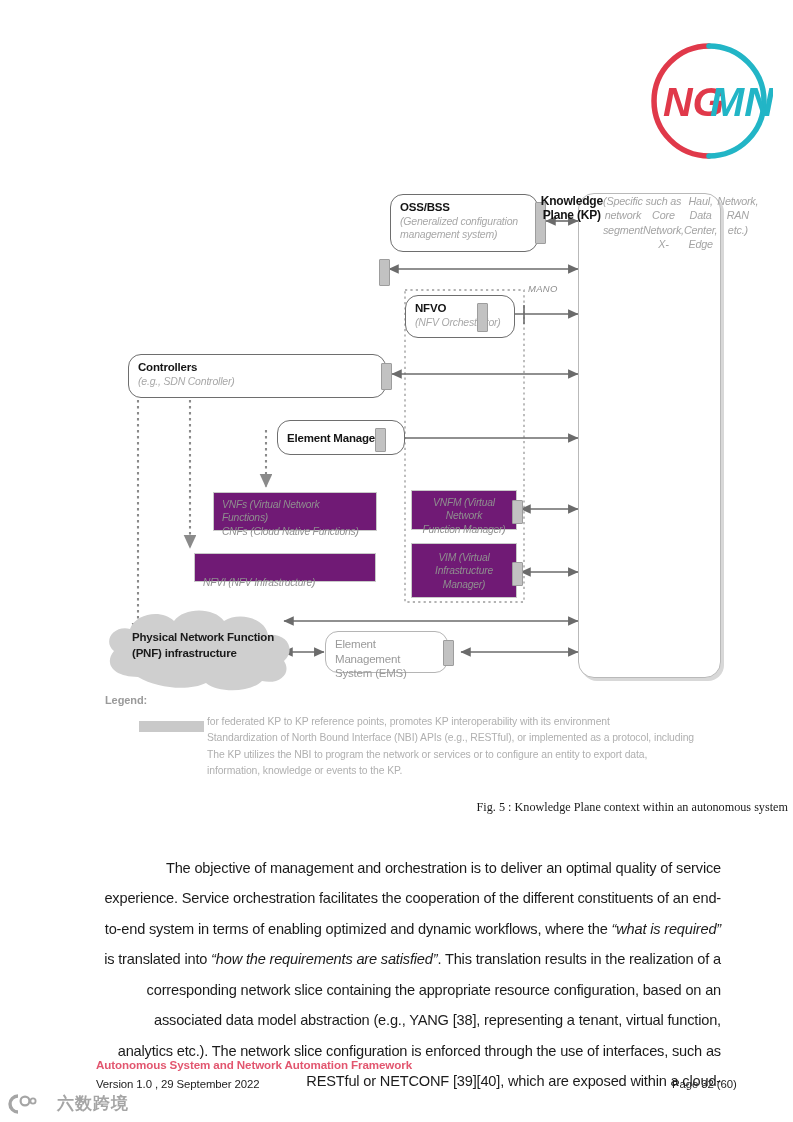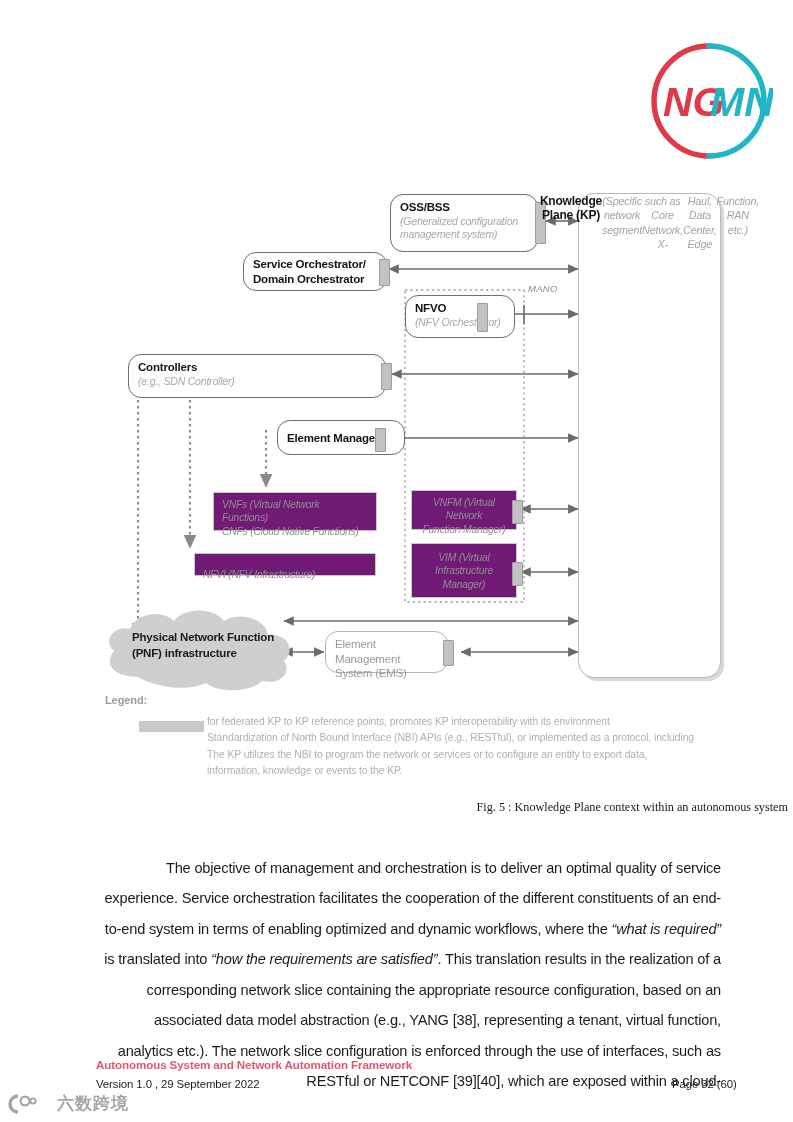--- a/index.html
+++ b/index.html
@@ -246,24 +246,20 @@
     <line x1="266" y1="250" x2="266" y2="307" stroke="#8a8a8a" stroke-width="2.1" stroke-dasharray="2.4,3.6" marker-end="url(#ahd)"></line>
   </svg>
 
   <div class="dbox" id="b-oss" style="left:390px; top:14px; width:148px; height:58px;">
     <div class="t">OSS/BSS</div>
     <div class="s">(Generalized configuration</div>
     <div class="s">management system)</div>
   </div>
   <div class="tab" style="left:535px; top:22px; height:40px;"></div>
 
-  <div class="dbox" id="b-so" style="left:243px; top:72px; width:144px; height:39px; padding-top:4px;">
-    <div class="t">Service Orchestrator/</div>
-    <div class="t">Domain Orchestrator</div>
-  </div>
   <div class="tab" style="left:379px; top:79px; height:25px;"></div>
 
   <div class="dbox" id="b-nfvo" style="left:405px; top:115px; width:110px; height:43px;">
     <div class="t">NFVO</div>
     <div class="s">(NFV Orchestrator)</div>
   </div>
   <div class="tab" style="left:477px; top:123px; height:27px;"></div>
 
   <div class="mano-label" style="left:528px; top:103px;">MANO</div>
 
@@ -276,21 +272,21 @@
   <div class="dbox" id="b-em" style="left:253px; top:240px; width:128px; height:35px; display:flex; align-items:center;margin-left:24px;">
     <div class="t">Element Manager</div>
   </div>
   <div class="tab" style="left:375px; top:248px; height:22px;"></div>
 
   <div class="rbox" id="b-vnf" style="left:213px; top:312px; width:164px; height:39px;">
     <div>VNFs (Virtual Network Functions)</div>
     <div>CNFs (Cloud Native Functions)</div>
   </div>
 
-  <div class="rbox" id="b-nfvi" style="left:194px; top:373px; width:182px; height:23px; padding-top:14px;">
+  <div class="rbox" id="b-nfvi" style="left:194px; top:373px; width:182px; height:23px; padding-top:22px;">
     <div>NFVI (NFV Infrastructure)</div>
   </div>
 
   <div class="rbox center" id="b-vnfm" style="left:411px; top:310px; width:106px; height:40px;">
     <div>VNFM (Virtual Network</div>
     <div>Function Manager)</div>
   </div>
   <div class="tab" style="left:512px; top:320px; height:22px;"></div>
 
   <div class="rbox center" id="b-vim" style="left:411px; top:363px; width:106px; height:55px; padding-top:7px;">
@@ -314,21 +310,21 @@
     <div class="t">Element Management</div>
     <div class="t">System (EMS)</div>
   </div>
   <div class="tab" style="left:443px; top:460px; height:24px;"></div>
 
   <div id="kp" style="left:578px; top:13px; width:143px; height:485px;">
     <div class="t">Knowledge Plane (KP)</div>
     <div class="s">(Specific network segment</div>
     <div class="s">such as Core Network, X-</div>
     <div class="s">Haul, Data Center, Edge</div>
-    <div class="s">Function, RAN etc.)</div>
+    <div class="s">Network, RAN etc.)</div>
   </div>
 </div>
 
 <div id="legend">
   <div id="legend-title">Legend:</div>
   <div id="legend-swatch"></div>
   <div id="legend-text">
     <div>for federated KP to KP reference points, promotes KP interoperability with its environment</div>
     <div>Standardization of North Bound Interface (NBI)  APIs (e.g., RESTful), or implemented as a protocol, including</div>
     <div>The KP utilizes the NBI to program the network or services or to configure an entity to export data,</div>

